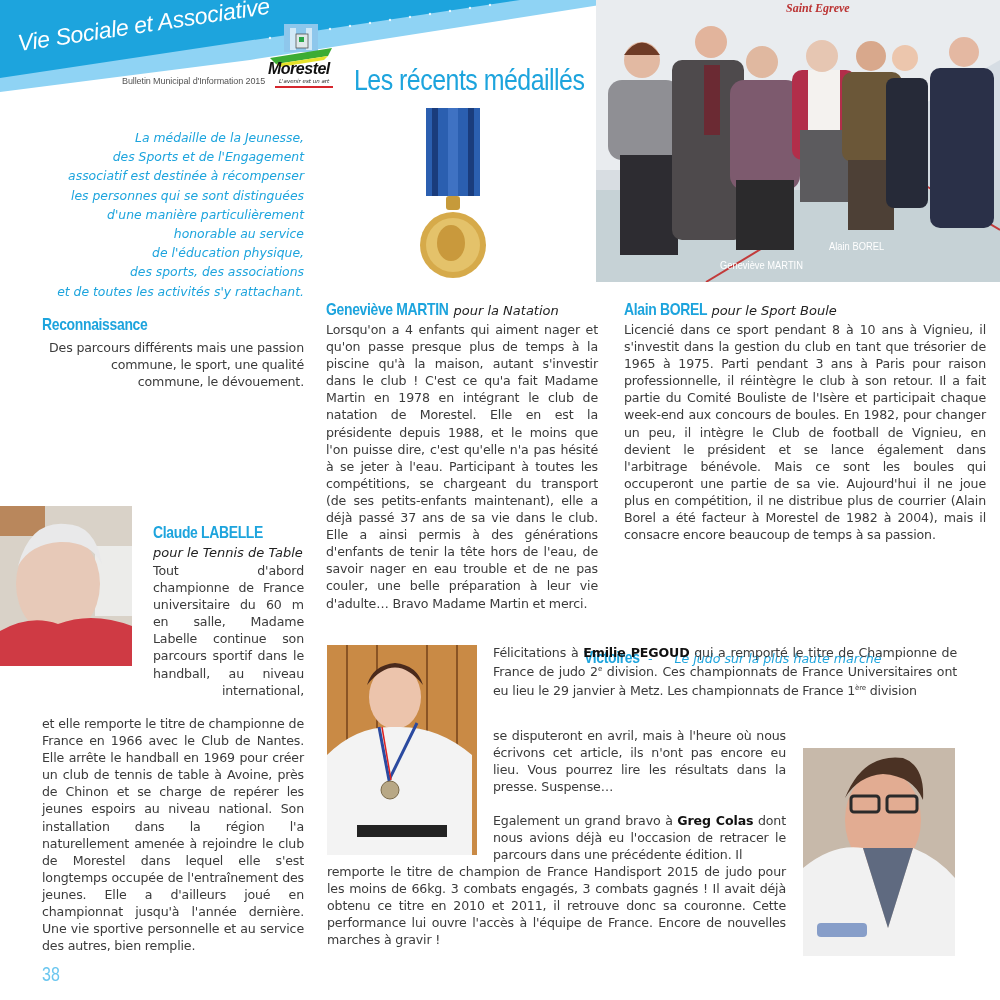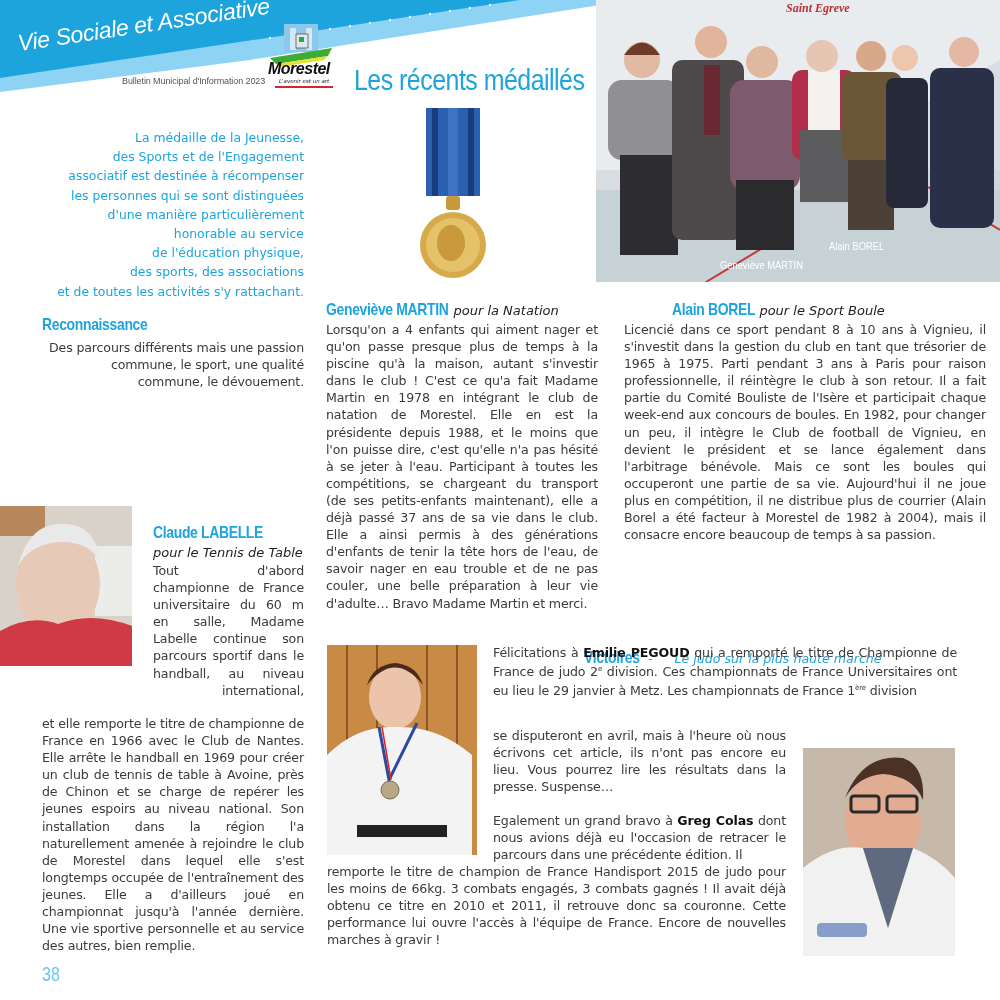--- a/index.html
+++ b/index.html
@@ -15,21 +15,21 @@
                    font-style:italic; transform:rotate(-8.5deg); transform-origin:left bottom; letter-spacing:-0.3px;
                    font-stretch:condensed; }
   #bulletin { left:122px; top:76px; font-size:9px; color:#555; font-family:"Liberation Sans", sans-serif; letter-spacing:-0.1px; }
   #logo { left:266px; top:22px; width:72px; height:70px; }
   #logo-name { left:268px; top:60px; font-family:"Liberation Sans", sans-serif; font-weight:bold; font-style:italic; font-size:16px; color:#111; letter-spacing:-0.5px; }
   #logo-tag { left:279px; top:78px; font-size:5.5px; font-style:italic; color:#222; }
   #logo-line { left:275px; top:86px; width:58px; height:2px; background:#d6262d; }
   #page-title { left:354px; top:64px; font-family:"Liberation Sans", sans-serif; font-size:29px; color:#1da4dd; letter-spacing:-0.6px; transform:scaleX(0.86); transform-origin:left top; }
 
   
-  #intro { left:40px; top:128px; width:264px; text-align:right; color:#1da4dd; font-size:12.4px; line-height:19.2px; }
+  #intro { left:40px; top:128px; width:264px; text-align:right; font-style:italic; color:#1da4dd; font-size:12.4px; line-height:19.2px; }
 
   .heading { font-family:"Liberation Sans", sans-serif; font-weight:bold; color:#1da4dd; font-size:17px; letter-spacing:-0.4px; transform:scaleX(0.82); transform-origin:left top; white-space:nowrap; }
   .sub-italic { font-style:italic; color:#222; font-size:13px; }
 
   #reco-head { left:42px; top:315px; }
   #reco-text { left:42px; top:339px; width:262px; }
 
   
   #labelle-photo { left:0; top:506px; width:132px; height:160px; }
   #labelle-head { left:153px; top:523px; }
@@ -44,21 +44,21 @@
   #martin-head { left:326px; top:300px; }
   #martin-text { left:326px; top:321px; width:272px; }
 
   
   #group-photo { left:596px; top:0; width:404px; height:282px; }
   .photo-caption { color:#ffffff; font-family:"Liberation Sans", sans-serif; font-size:11px; transform:scaleX(0.85); transform-origin:left top; }
   #cap-borel { left:829px; top:240px; }
   #cap-martin { left:720px; top:259px; }
 
   
-  #borel-head { left:624px; top:300px;margin-left:48px; }
+  #borel-head { left:624px; top:300px; }
   #borel-text { left:624px; top:321px; width:362px; }
 
   
   #vict-head { left:584px; top:648px; white-space:nowrap; }
   #judo-photo { left:327px; top:645px; width:150px; height:210px; }
   #vict-p1a { left:493px; top:644px; width:464px; }
   #vict-p1b { left:493px; top:727px; width:293px; }
   #vict-p2 { left:493px; top:812px; width:293px; }
   #vict-p3 { left:327px; top:863px; width:459px; }
   #greg-photo { left:803px; top:748px; width:152px; height:208px; }
@@ -81,21 +81,21 @@
       <circle cx="370" cy="23" r="1.2"></circle>
     <circle cx="390" cy="20" r="1.2"></circle>
       <circle cx="410" cy="17" r="1.2"></circle>
       <circle cx="430" cy="14" r="1.2"></circle>
     <circle cx="450" cy="11" r="1.2"></circle>
       <circle cx="470" cy="8" r="1.2"></circle>
       <circle cx="490" cy="5" r="1.2"></circle>
   </g>
 </svg>
 <div id="section-title" class="abs">Vie Sociale et Associative</div>
-<div id="bulletin" class="abs">Bulletin Municipal d'Information 2023</div>
+<div id="bulletin" class="abs">Bulletin Municipal d'Information 2015</div>
 
 <svg id="logo" class="abs" viewBox="0 0 72 70">
   <rect x="18" y="2" width="34" height="28" fill="#8ec7ec"></rect>
   <rect x="24" y="6" width="6" height="22" fill="#ffffff" opacity="0.6"></rect>
   <rect x="40" y="6" width="6" height="22" fill="#ffffff" opacity="0.6"></rect>
   <rect x="30" y="12" width="12" height="14" fill="#dfe8ea" stroke="#555" stroke-width="0.8"></rect>
   <rect x="33" y="15" width="5" height="5" fill="#2aa64a"></rect>
   <polygon points="4,36 66,26 62,34 10,42" fill="#3cac34"></polygon>
   <polygon points="10,42 62,34 58,38 14,45" fill="#e6e12a"></polygon>
 </svg>

